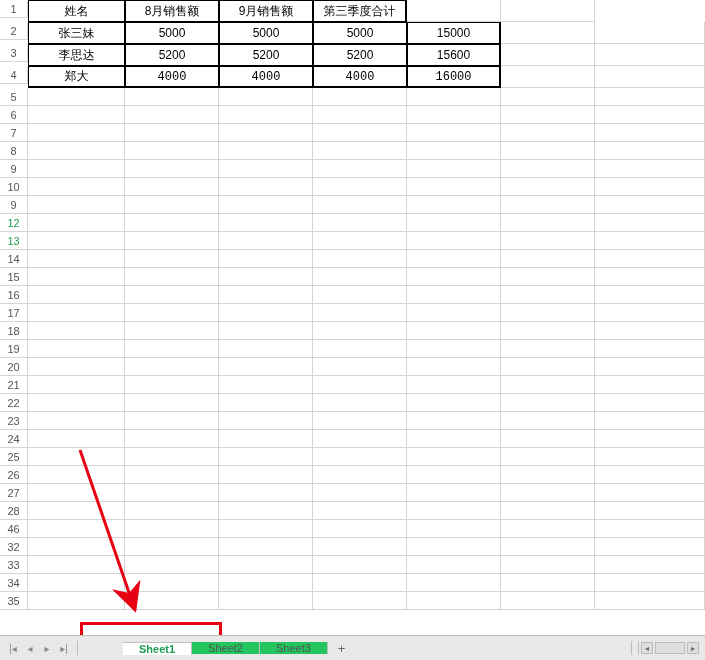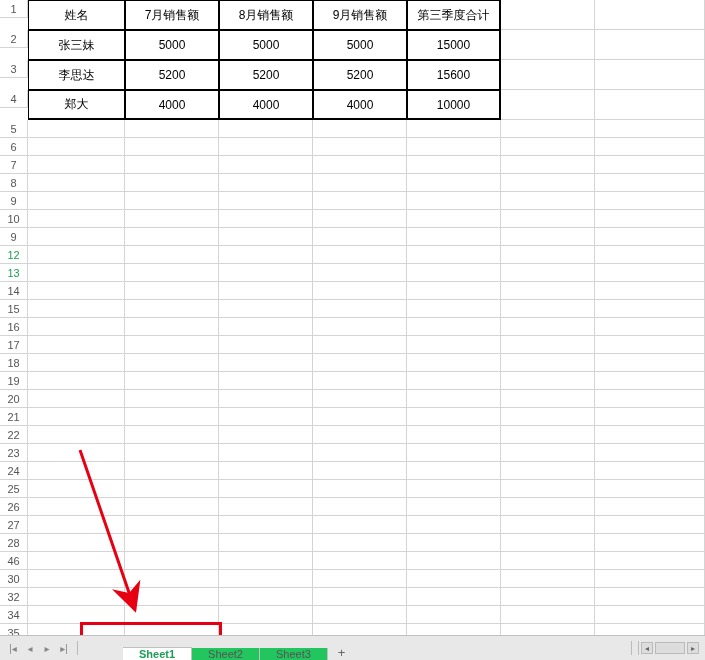--- a/index.html
+++ b/index.html
@@ -3,54 +3,53 @@
 <meta charset="utf-8">
 <style>
 * { box-sizing: border-box; margin: 0; padding: 0; }
 body { font-family: "Microsoft YaHei", Arial, sans-serif; font-size: 12px; background: #fff; width: 705px; height: 660px; overflow: hidden; position: relative; }
 
 .spreadsheet-area { position: absolute; top: 0; left: 0; right: 0; bottom: 25px; overflow: hidden; }
 .grid { display: grid; grid-template-columns: 28px 97px 94px 94px 94px 94px 94px 110px; }
 .row-header, .col-header { background: #fff; color: #555; text-align: center; border-right: 1px solid #d4d4d4; border-bottom: 1px solid #d4d4d4; font-size: 11px; display: flex; align-items: center; justify-content: center; }
 .row-header { height: 18px; }
 .cell { border-right: 1px solid #d4d4d4; border-bottom: 1px solid #d4d4d4; height: 18px; display: flex; align-items: center; justify-content: center; font-size: 12px; background: #fff; }
-.data-row .cell { height: 30px; }
+.data-row .cell { height: 22px; }
 .bordered { border: 1px solid #000 !important; }
 .bordered-top { border-top: 1px solid #000; }
 .bordered-left { border-left: 1px solid #000; }
 .bordered-right { border-right: 2px solid #000 !important; }
-.bordered-bottom { border-bottom: 2px solid #000 !important; }
+.bordered-bottom { border-bottom: 2px solid #000 !important; font-family: Liberation Mono, monospace; }
 .row-12 .row-header, .row-13 .row-header { color: #1e9e54; }
 .row-12 .cell:first-of-type { background: #e8f5ed; }
 
 .tab-bar { position: absolute; bottom: 0; left: 0; right: 0; height: 25px; background: #e8e8e8; border-top: 1px solid #c0c0c0; display: flex; align-items: center; }
 .tab-nav { display: flex; align-items: center; padding: 0 6px; gap: 3px; }
 .tab-nav-btn { width: 14px; height: 14px; display: flex; align-items: center; justify-content: center; color: #888; cursor: pointer; font-size: 10px; }
 .tab-sep { width: 1px; height: 14px; background: #bbb; margin: 0 3px; }
-.tabs { display: flex; height: 100%; align-items: flex-end; padding-left: 36px; }
+.tabs { display: flex; height: 100%; align-items: center; padding-left: 36px; }
 .tab { padding: 0 16px; display: flex; align-items: center; border-right: 1px solid #c0c0c0; cursor: pointer; font-size: 11px; color: #555; background: #22c55e; }
 .tab.active { background: #fff; color: #1e9e54; font-weight: bold; border-top: 1px solid #c0c0c0; }
 .tab-add { padding: 0 10px; display: flex; align-items: center; cursor: pointer; color: #666; font-size: 13px; }
 .scroll-placeholder { margin-left: auto; display: flex; align-items: center; gap: 2px; padding-right: 6px; }
 .scroll-btn { width: 12px; height: 12px; background: #ddd; border: 1px solid #bbb; font-size: 8px; display: flex; align-items: center; justify-content: center; color: #666; }
 .scroll-track { width: 30px; height: 12px; background: #ddd; border: 1px solid #bbb; }
 .scroll-sep { width: 8px; height: 14px; border-left: 1px solid #bbb; border-right: 1px solid #bbb; }
 
 .annotation-box { position: absolute; border: 3px solid #e60012; pointer-events: none; }
 .arrow-svg { position: absolute; pointer-events: none; }
 </style>
 </head>
 <body>
 
 <div class="spreadsheet-area">
 
   <div class="grid data-row">
     <div class="row-header">1</div>
     <div class="cell bordered bordered-top bordered-left">姓名</div>
-    <div class="cell bordered bordered-top">7月销售额</div>
     <div class="cell bordered bordered-top">8月销售额</div>
     <div class="cell bordered bordered-top">9月销售额</div>
     <div class="cell bordered bordered-top bordered-right">第三季度合计</div>
     <div class="cell"></div>
     <div class="cell"></div>
   </div>
   <div class="grid data-row">
     <div class="row-header">2</div>
     <div class="cell bordered bordered-left">张三妹</div>
     <div class="cell bordered">5000</div>
@@ -69,21 +68,21 @@
     <div class="cell bordered bordered-right">15600</div>
     <div class="cell"></div>
     <div class="cell"></div>
   </div>
   <div class="grid data-row">
     <div class="row-header">4</div>
     <div class="cell bordered bordered-left bordered-bottom">郑大</div>
     <div class="cell bordered bordered-bottom">4000</div>
     <div class="cell bordered bordered-bottom">4000</div>
     <div class="cell bordered bordered-bottom">4000</div>
-    <div class="cell bordered bordered-right bordered-bottom">10000</div>
+    <div class="cell bordered bordered-right bordered-bottom">16000</div>
     <div class="cell"></div>
     <div class="cell"></div>
   </div>
 
   <div id="empty-rows">
       <div class="grid">
         <div class="row-header">5</div>
         <div class="cell"></div>
         <div class="cell"></div>
         <div class="cell"></div>
@@ -326,31 +325,31 @@
         <div class="row-header">46</div>
         <div class="cell"></div>
         <div class="cell"></div>
         <div class="cell"></div>
         <div class="cell"></div>
         <div class="cell"></div>
         <div class="cell"></div>
         <div class="cell"></div>
       </div>
       <div class="grid">
-        <div class="row-header">30</div>
-        <div class="cell"></div>
-        <div class="cell"></div>
-        <div class="cell"></div>
-        <div class="cell"></div>
-        <div class="cell"></div>
-        <div class="cell"></div>
-        <div class="cell"></div>
-      </div>
-      <div class="grid">
         <div class="row-header">32</div>
+        <div class="cell"></div>
+        <div class="cell"></div>
+        <div class="cell"></div>
+        <div class="cell"></div>
+        <div class="cell"></div>
+        <div class="cell"></div>
+        <div class="cell"></div>
+      </div>
+      <div class="grid">
+        <div class="row-header">33</div>
         <div class="cell"></div>
         <div class="cell"></div>
         <div class="cell"></div>
         <div class="cell"></div>
         <div class="cell"></div>
         <div class="cell"></div>
         <div class="cell"></div>
       </div>
       <div class="grid">
         <div class="row-header">34</div>

